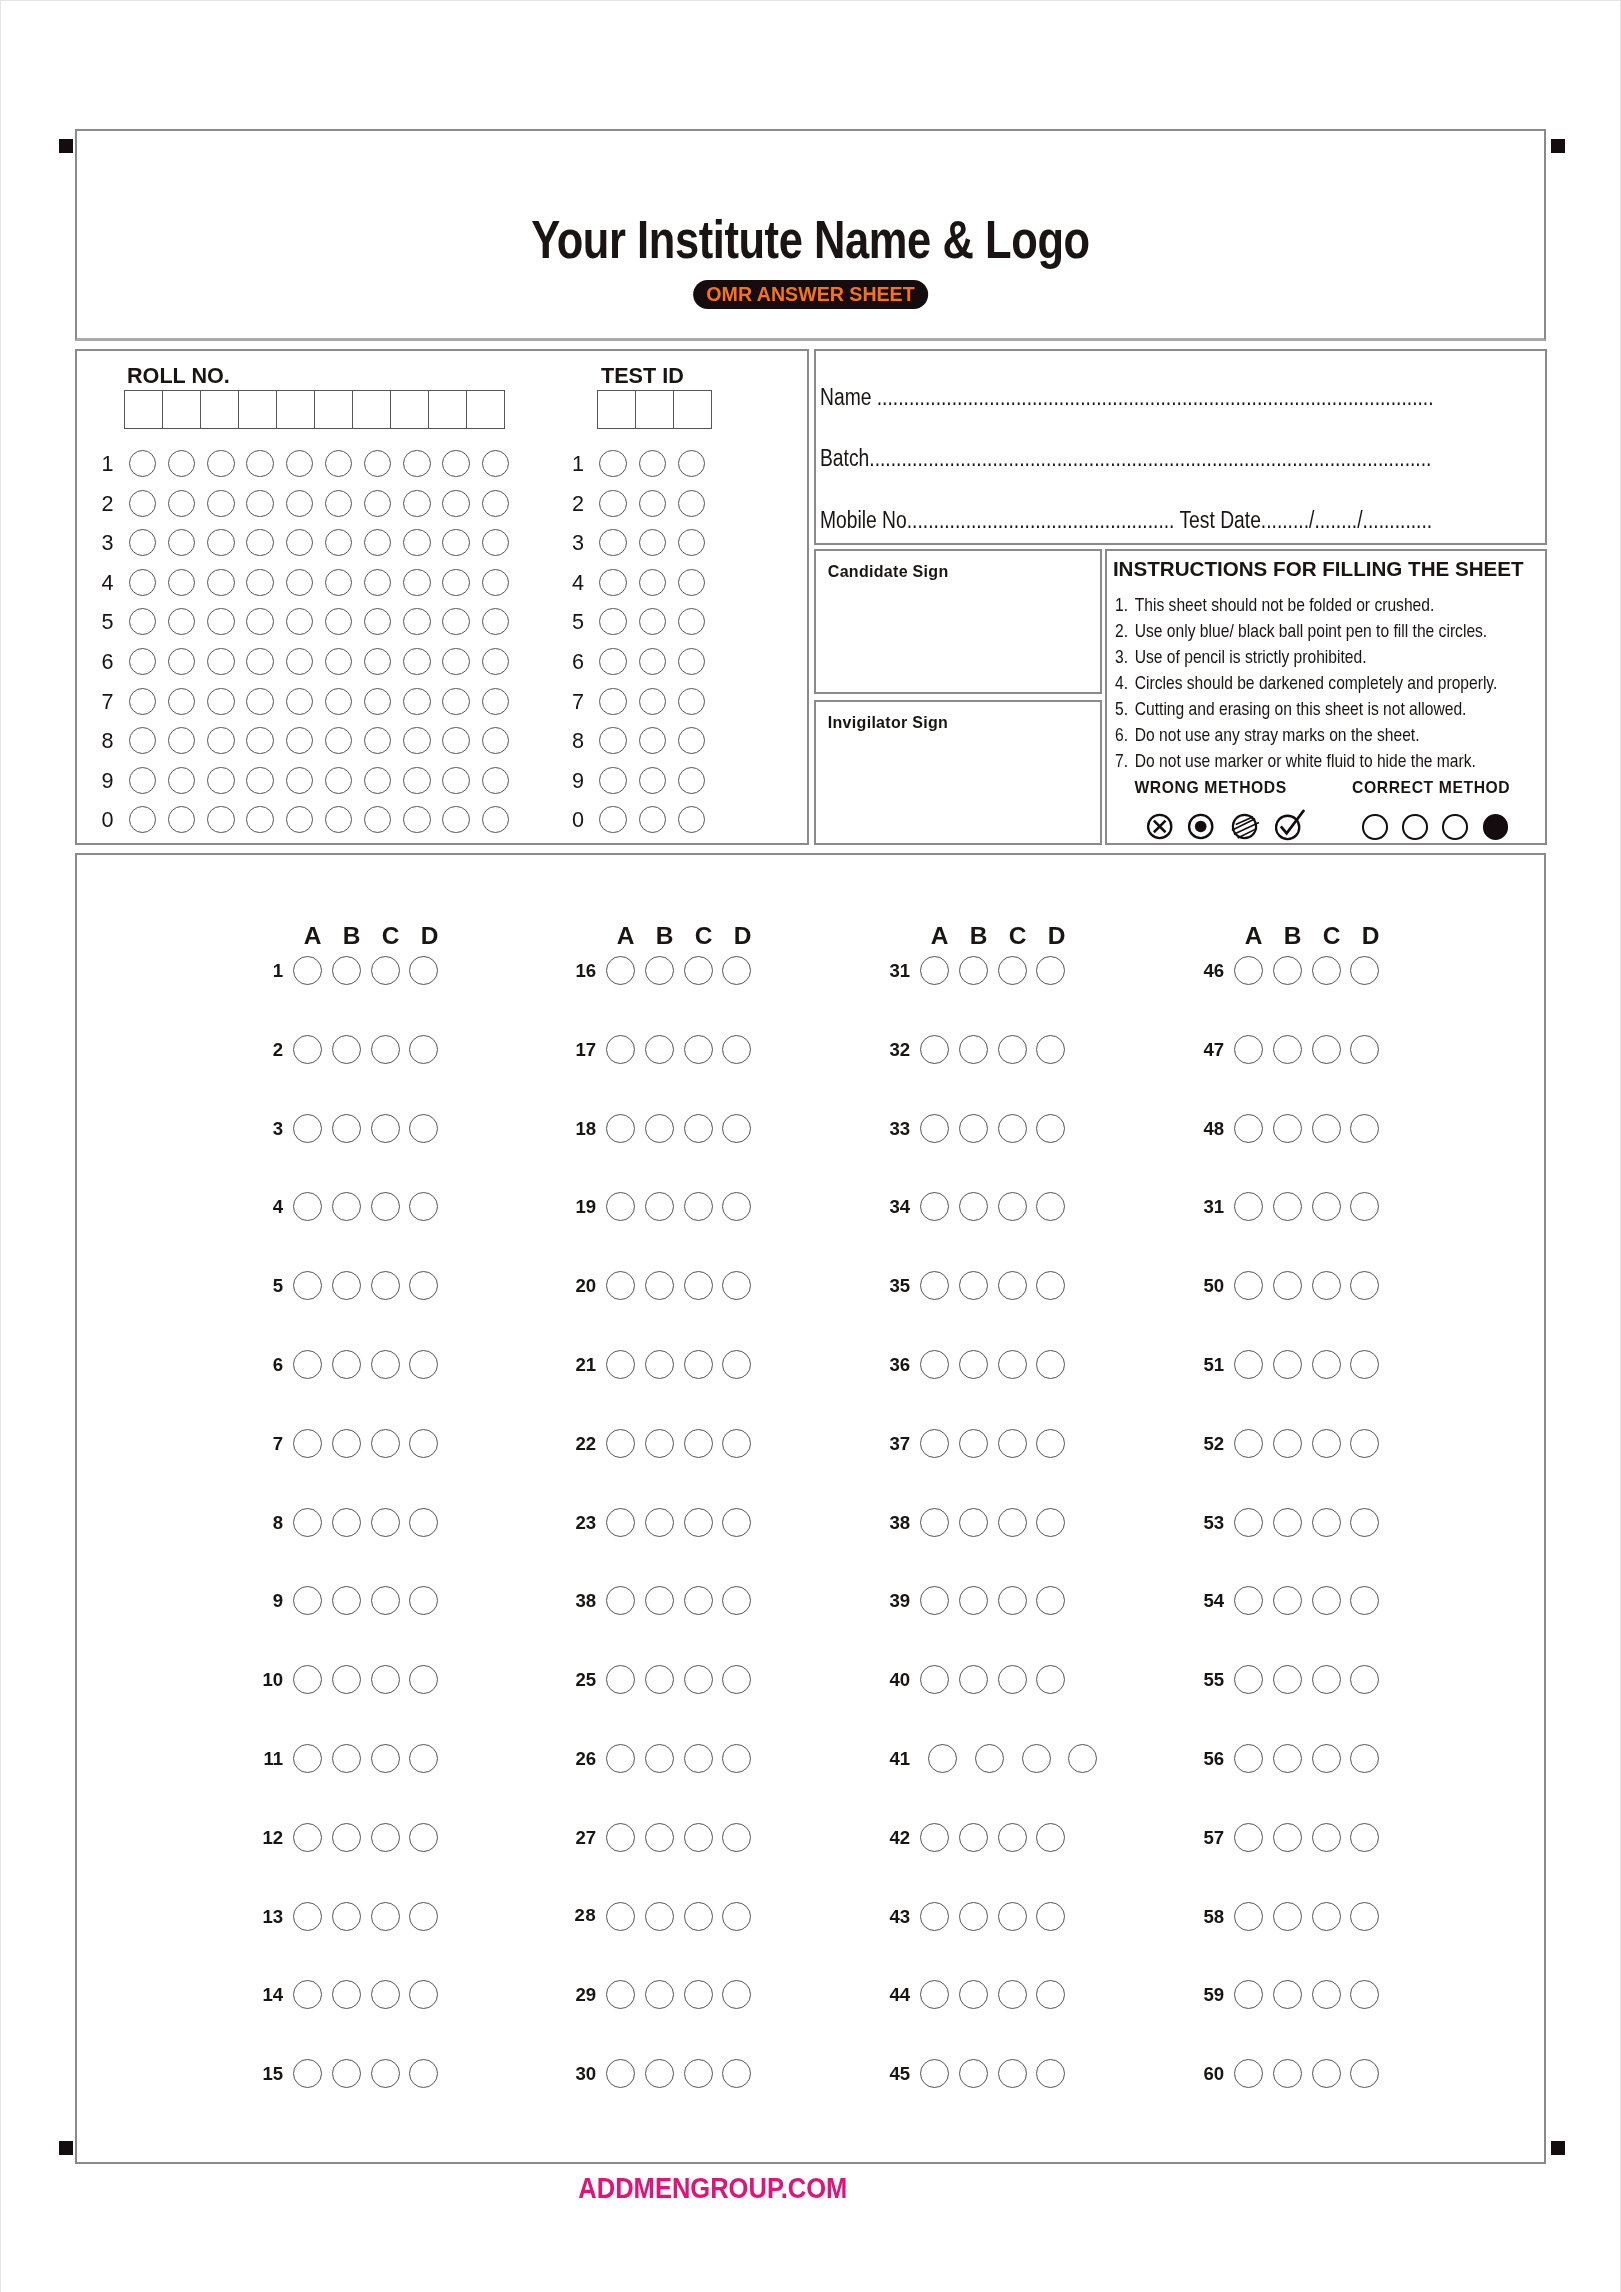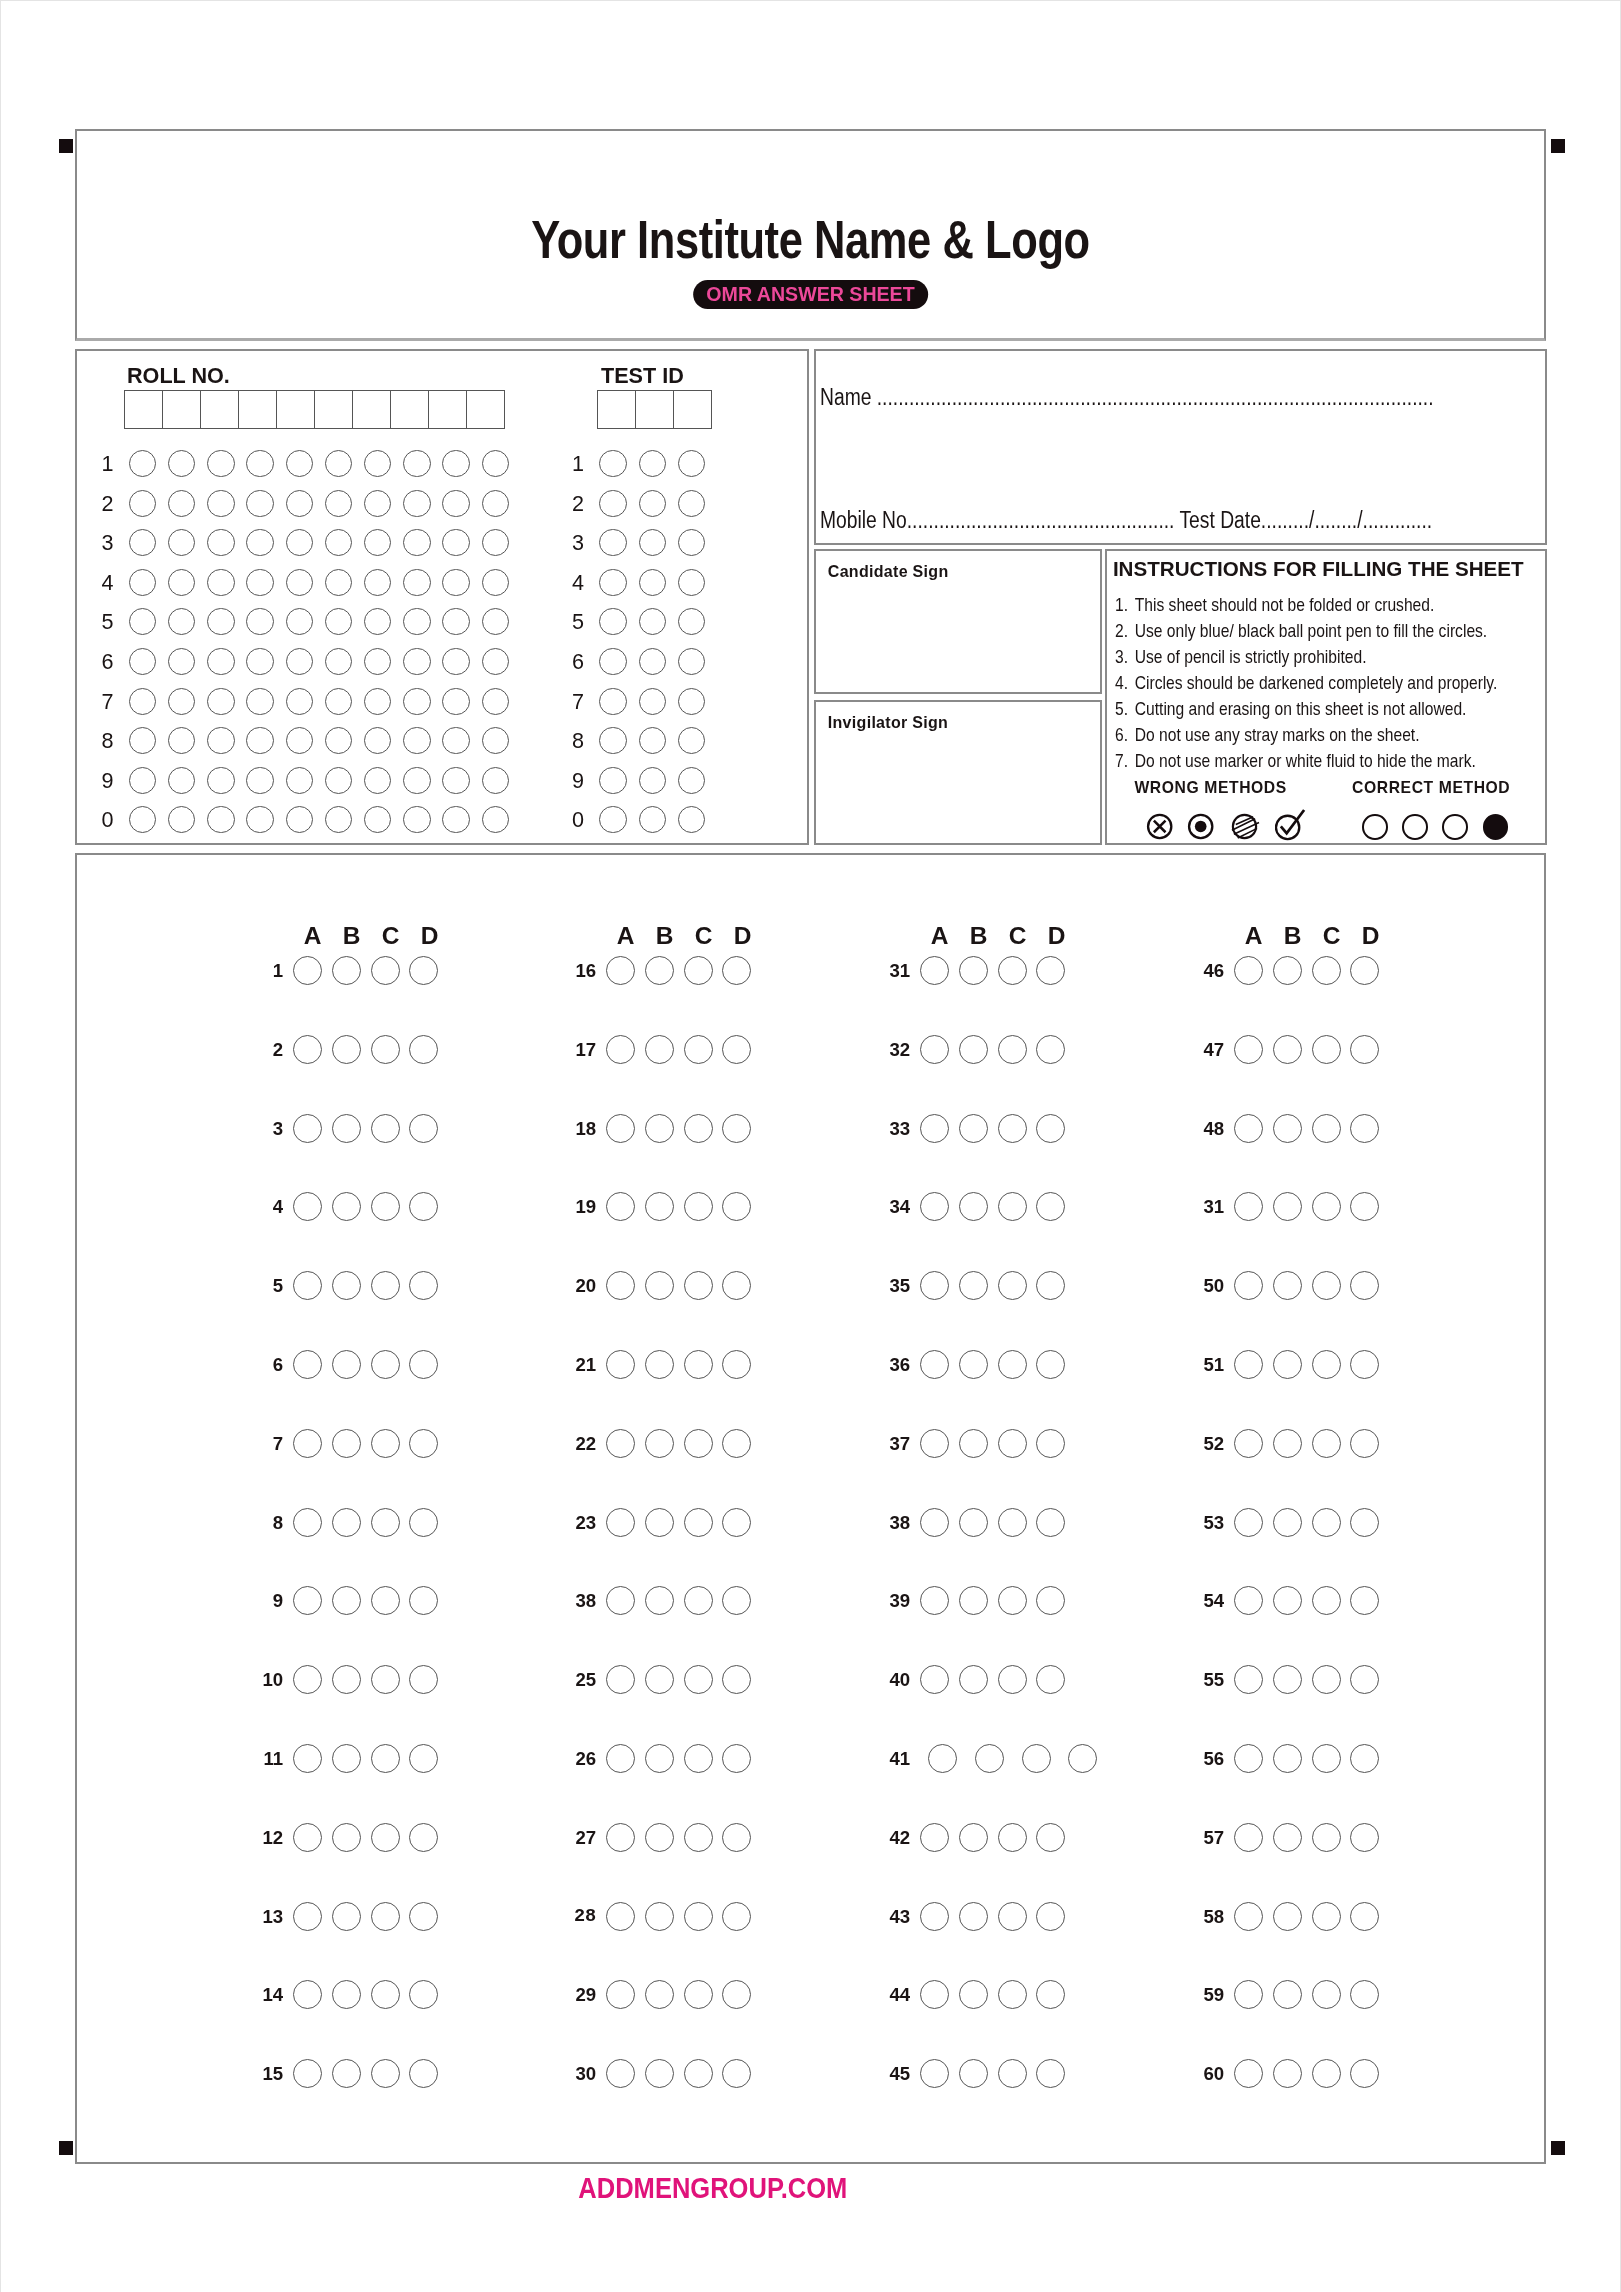--- a/index.html
+++ b/index.html
@@ -6,21 +6,21 @@
   body { width:1621px; height:2293px; background:#ffffff; position:relative; overflow:hidden;
          font-family:"Liberation Sans", sans-serif; color:#1a1414; }
   .page-edge { position:absolute; left:0; top:0; width:1619px; height:2291px; border:1px solid #e4e4e4; }
   .box { position:absolute; border:2px solid #8a8a8a; box-sizing:border-box; background:#fff; }
   .reg { position:absolute; width:13.7px; height:13.7px; background:#140c0e; }
 
   
   #hdr { left:75px; top:129px; width:1471px; height:212px; border-bottom:3.9px solid #aaaaaa; }
   .title { position:absolute; left:0; right:0; top:78px; text-align:center; font-size:53px; font-weight:bold;
            transform:scaleX(0.82); letter-spacing:-0.5px; }
-  .pill { position:absolute; left:50%; top:149px; transform:translateX(-50%); background:#140c0e; color:#ec4899;
+  .pill { position:absolute; left:50%; top:149px; transform:translateX(-50%); background:#140c0e; color:#f97316;
           border-radius:15.7px; padding:2.9px 13.7px; font-size:19.6px; font-weight:bold; white-space:nowrap; }
 
   
   #roll { left:75px; top:349px; width:734px; height:496px; }
   .lbl-bold { position:absolute; font-weight:bold; font-size:21.6px; }
   .cells { position:absolute; display:flex; }
   .cell { width:39px; height:39px; border:1px solid #555; box-sizing:border-box; margin-right:-1px; }
   .bubble-row { position:absolute; display:flex; align-items:center; height:29px; }
   .digit { width:27.4px; font-size:21.6px; text-align:left; }
   .bub { width:27.4px; height:27.4px; border:1.3px solid #555; border-radius:50%; box-sizing:border-box; margin-right:11.8px; background:#fff; }
@@ -284,20 +284,21 @@
         <span class="digit">0</span>
         <div class="bub"></div>
         <div class="bub"></div>
         <div class="bub"></div>
       </div>
     </div>
 </div>
 
 <div class="box" id="info">
   <div class="line" style="top:33px;"><span>Name ........................................................................................................</span></div>
+  <div class="line" style="top:94px;"><span>Batch.........................................................................................................</span></div>
   <div class="line" style="top:156px;"><span>Mobile No.................................................. Test Date........./......../.............</span></div>
 </div>
 
 <div class="box" id="cand">
   <div class="sign-lbl">Candidate Sign</div>
 </div>
 <div class="box" id="invig">
   <div class="sign-lbl">Invigilator Sign</div>
 </div>
 

